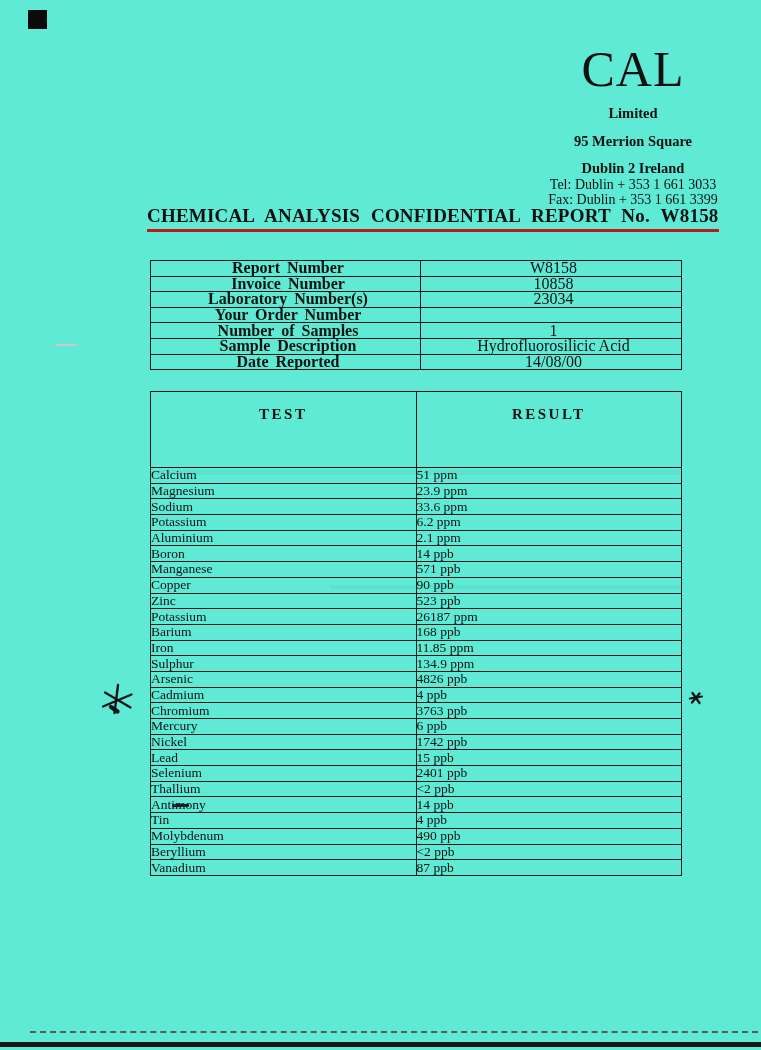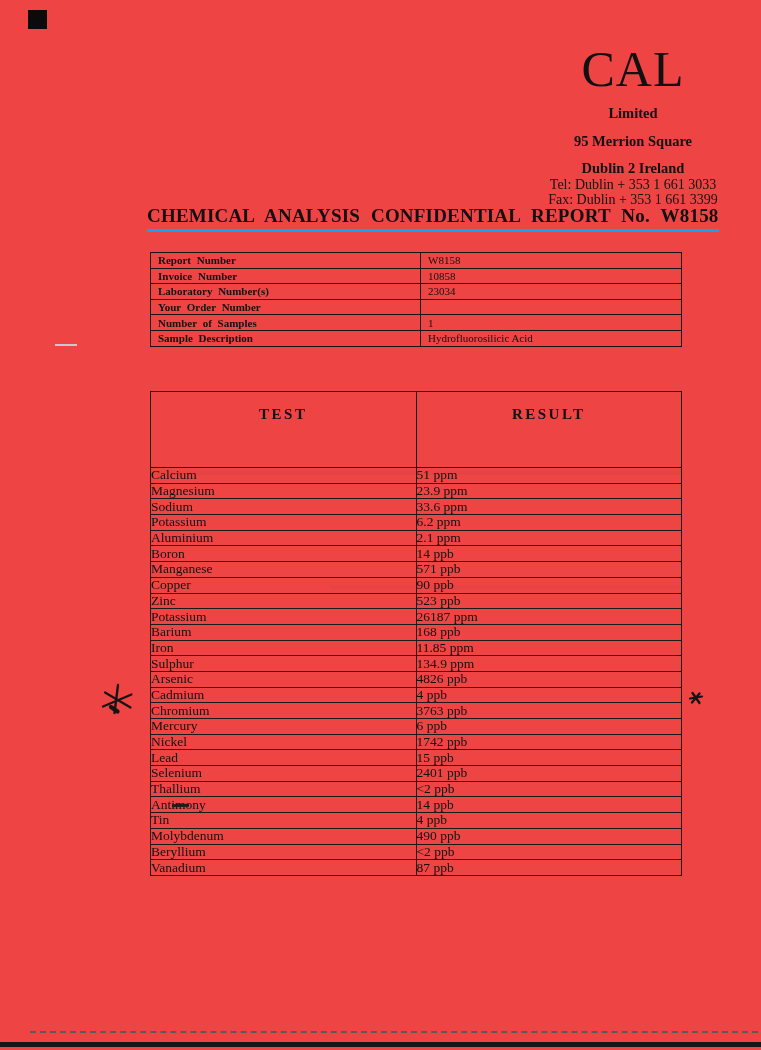--- a/index.html
+++ b/index.html
@@ -1,45 +1,45 @@
 <!DOCTYPE html>
 <html><head>
 <meta charset="utf-8">
 <style>
   html, body { margin:0; padding:0; background:#ffffff; }
   .page {
     position:relative;
     width:761px; height:1050px;
-    background:#ef4444;
+    background:#5eead4;
     font-family:"Liberation Serif", serif;
     color:#111;
     overflow:hidden;
   }
 
   
   .corner-mark { position:absolute; left:28px; top:10px; width:19px; height:19px; background:#0b0b0b; }
 
   
   .letterhead { position:absolute; top:44px; left:532px; width:202px; text-align:center; }
   .logo { font-size:50px; line-height:1.0; font-weight:400; letter-spacing:1px; margin-bottom:7px; }
   .lh-bold { font-weight:bold; font-size:14.5px; line-height:15.5px; white-space:nowrap;margin-top:12px; }
   .lh-reg { font-size:14px; line-height:15.5px; white-space:nowrap; }
 
   
   .title {
     position:absolute; top:205px; left:147px;
     font-weight:bold; font-size:19px; line-height:22px;
     word-spacing:6px; letter-spacing:0.2px;
-    border-bottom:3px solid #0ea5e9; padding-bottom:2px;
+    border-bottom:3px solid #b91c1c; padding-bottom:2px;
     white-space:nowrap;
   }
 
   
   table { border-collapse:collapse; }
-  .info-table { position:absolute; top:252px; left:150px; width:532px; font-size:11px; table-layout:fixed; }
+  .info-table { position:absolute; top:260px; left:150px; width:532px; font-size:16px; table-layout:fixed;text-align:center; }
   .info-table td { border:1.6px solid #161616; height:14.6px; line-height:14px; padding:0 2px 0 7px; overflow:hidden; }
   .info-table td.info-label { font-weight:bold; word-spacing:3px; width:260px; }
 
   
   .results-table { position:absolute; top:391px; left:150px; width:532px; font-size:13.5px; table-layout:fixed; }
   .results-table th {
     border:1.8px solid #141414; width:260px;
     height:60px; vertical-align:top; padding-top:14px;
     font-size:15px; font-weight:bold; letter-spacing:2.5px; text-align:center;
   }
@@ -108,20 +108,24 @@
         <tr>
           <td class="info-label">Number of Samples</td>
           <td class="info-value">1</td>
         </tr>
 
         <tr>
           <td class="info-label">Sample Description</td>
           <td class="info-value">Hydrofluorosilicic Acid</td>
         </tr>
 
+        <tr>
+          <td class="info-label">Date Reported</td>
+          <td class="info-value">14/08/00</td>
+        </tr>
       </tbody>
   </table>
 
   <table class="results-table">
     <thead>
       <tr>
         <th>TEST</th>
         <th>RESULT</th>
       </tr>
     </thead>

